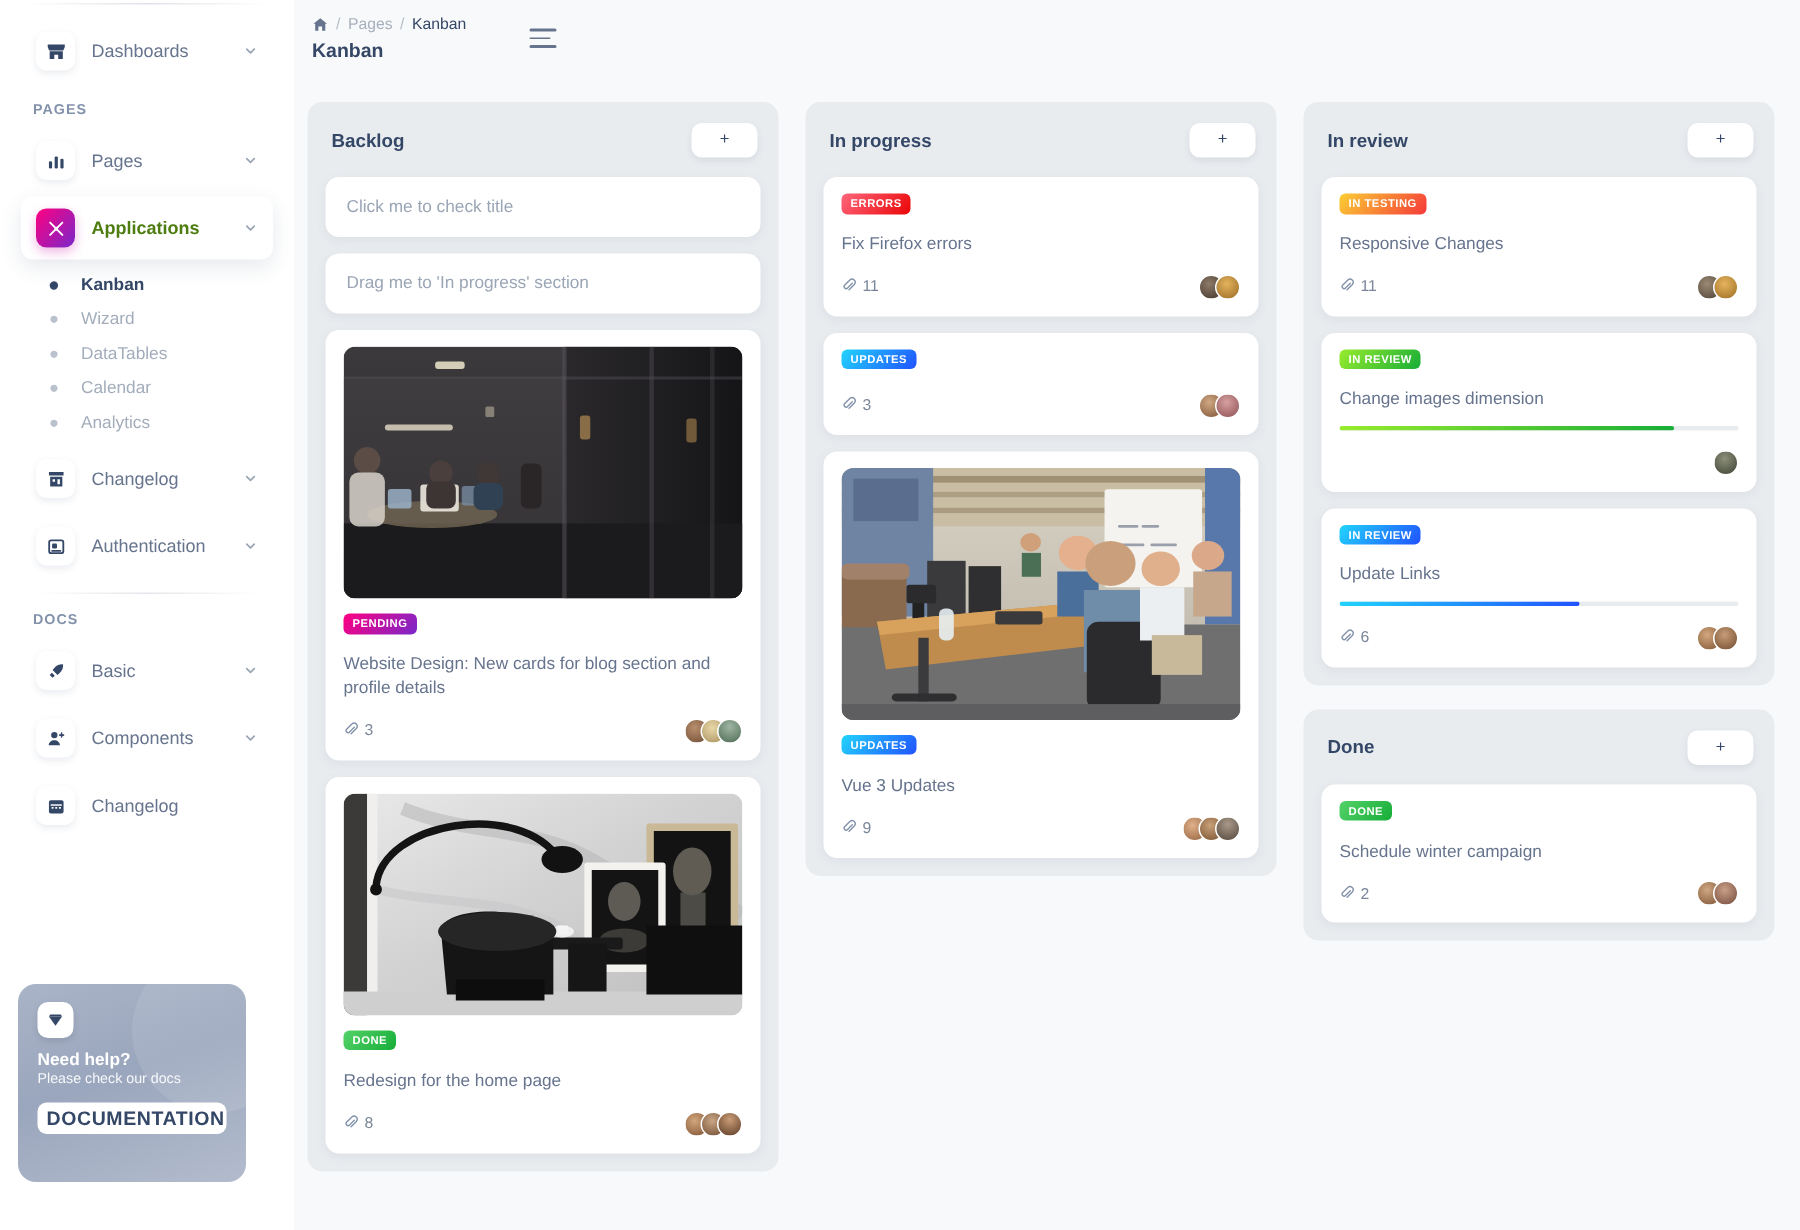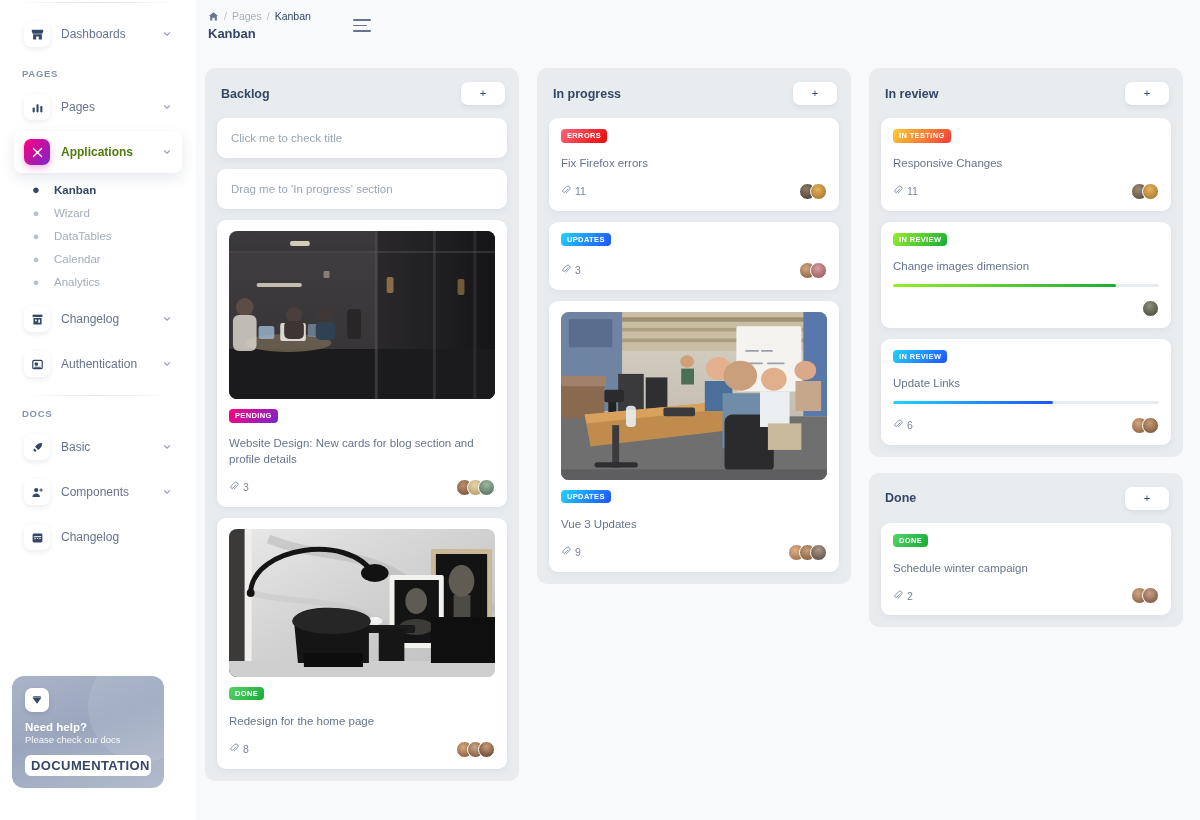--- a/index.html
+++ b/index.html
@@ -84,21 +84,21 @@
   .sub-item.active .sub-label { color: #344767; font-weight: 700; font-size: 11.5px; }
 
   .nav-divider {
     height: 1px; margin: 10px 10px 2px 10px;
     background: linear-gradient(90deg, rgba(255,255,255,0), rgba(52,71,103,.14), rgba(255,255,255,0));
   }
 
   
   .help-card {
     position: absolute; left: 12px; bottom: 32px;
-    width: 152px; height: 112px;
+    width: 152px; height: 132px;
     border-radius: 12px;
     background: linear-gradient(160deg, #aab4c8 0%, #9aa6bd 45%, #b3bccd 100%);
     padding: 12px 13px 12px 13px;
     overflow: hidden;
   }
   .help-card:after {
     content:""; position:absolute; right:-34px; top:-24px;
     width: 110px; height: 110px; border-radius: 50%;
     background: rgba(255,255,255,.10);
   }

